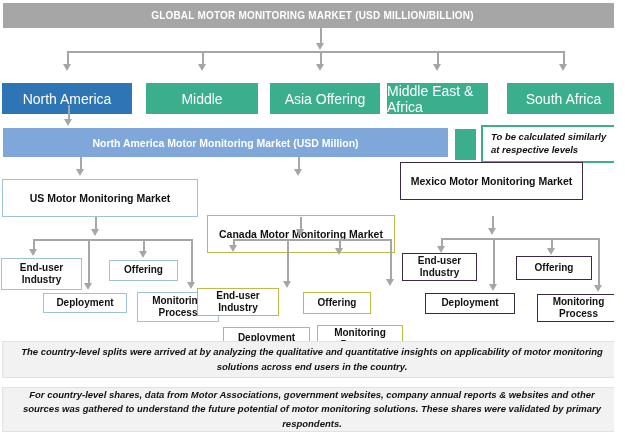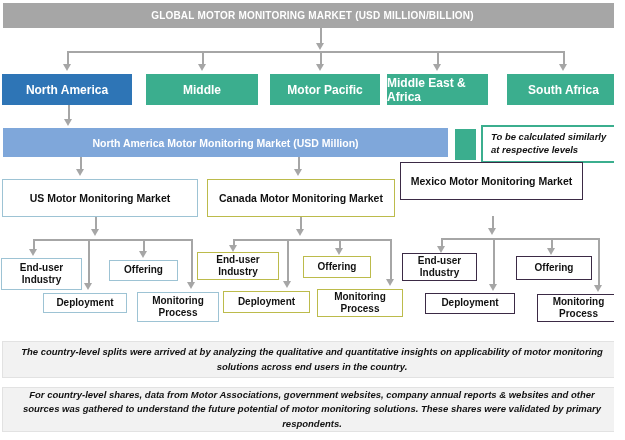--- a/index.html
+++ b/index.html
@@ -1,36 +1,36 @@
 <!DOCTYPE html>
 <html><head>
 <meta charset="utf-8">
 <style>
   html,body{margin:0;padding:0;background:#fff;}
   .canvas{position:relative;width:614px;height:440px;background:#fff;
           font-family:"Liberation Sans",sans-serif;overflow:hidden;}
   .hdr{position:absolute;left:3px;top:3px;width:619px;height:25px;background:#A6A6A6;
        color:#fff;font-size:10px;font-weight:bold;display:flex;align-items:center;
        justify-content:center;letter-spacing:.2px;}
-  .region{position:absolute;top:74px;height:31px;background:#3BAE8E;color:#fff;
-          font-size:12px;font-weight:bold;display:flex;align-items:center;justify-content:center;}
+  .region{position:absolute;top:83px;height:31px;background:#3BAE8E;color:#fff;
+          font-size:14px;font-weight:normal;display:flex;align-items:center;justify-content:center;}
   .region.active{background:#2E75B6;}
   .nabar{position:absolute;left:3px;top:128px;width:445px;height:29px;background:#7FA7DA;
          color:#fff;font-size:10.5px;font-weight:bold;display:flex;align-items:center;justify-content:center;}
   .swatch{position:absolute;left:455px;top:129px;width:21px;height:31px;background:#3BAE8E;}
   .legend{position:absolute;left:481px;top:125px;width:140px;height:38px;background:#fff;
           border:2px solid #3BAE8E;box-sizing:border-box;font-size:9.5px;font-weight:bold;
           font-style:italic;color:#111;display:flex;align-items:center;padding:2px 8px;line-height:1.35;}
   .country{position:absolute;height:38px;background:#fff;border:1.5px solid;box-sizing:border-box;
            font-size:10.5px;font-weight:bold;color:#111;display:flex;align-items:center;justify-content:center;}
   .seg{position:absolute;background:#fff;border:1.5px solid;box-sizing:border-box;font-size:10px;
        font-weight:bold;color:#111;display:flex;align-items:center;justify-content:center;
        text-align:center;line-height:1.25;padding:1px 2px;}
   .c-us{border-color:#9DC3D4;}
-  .c-ca{border-color:#BCBB4B;}
+  .c-ca{border-color:#BCBB4B;margin-top:36px;}
   .c-mx{border-color:#3B2A45;}
   .vl{position:absolute;width:1.5px;background:#A6A6A6;}
   .hl{position:absolute;height:1.5px;background:#A6A6A6;}
   .ar{position:absolute;width:0;height:0;border-left:4px solid transparent;
       border-right:4px solid transparent;border-top:7px solid #A6A6A6;}
   .note{position:absolute;left:2px;width:620px;background:#F2F2F2;border:1px solid #E2E2E2;
         box-sizing:border-box;font-size:9.5px;font-weight:bold;font-style:italic;color:#111;
         display:flex;align-items:center;justify-content:center;text-align:center;
         padding:3px 8px;line-height:1.5;}
 </style>
@@ -50,21 +50,21 @@
   <div class="ar" style="left:198px;top:64px"></div>
   <div class="vl" style="left:320px;top:51px;height:13px"></div>
   <div class="ar" style="left:316px;top:64px"></div>
   <div class="vl" style="left:437px;top:51px;height:13px"></div>
   <div class="ar" style="left:433px;top:64px"></div>
   <div class="vl" style="left:563px;top:51px;height:13px"></div>
   <div class="ar" style="left:559px;top:64px"></div>
 
   <div class="region active" style="left:2px;width:130px">North America</div>
   <div class="region" style="left:146px;width:112px">Middle</div>
-  <div class="region" style="left:270px;width:110px">Motor Pacific</div>
+  <div class="region" style="left:270px;width:110px">Asia Offering</div>
   <div class="region" style="left:387px;width:101px">Middle East &amp; Africa</div>
   <div class="region" style="left:507px;width:113px">South Africa</div>
 
   <div class="vl" style="left:68px;top:105px;height:14px"></div>
   <div class="ar" style="left:64px;top:119px"></div>
 
   <div class="nabar">North America Motor Monitoring Market (USD Million)</div>
   <div class="swatch"></div>
   <div class="legend">To be calculated similarly at respective levels</div>
 

